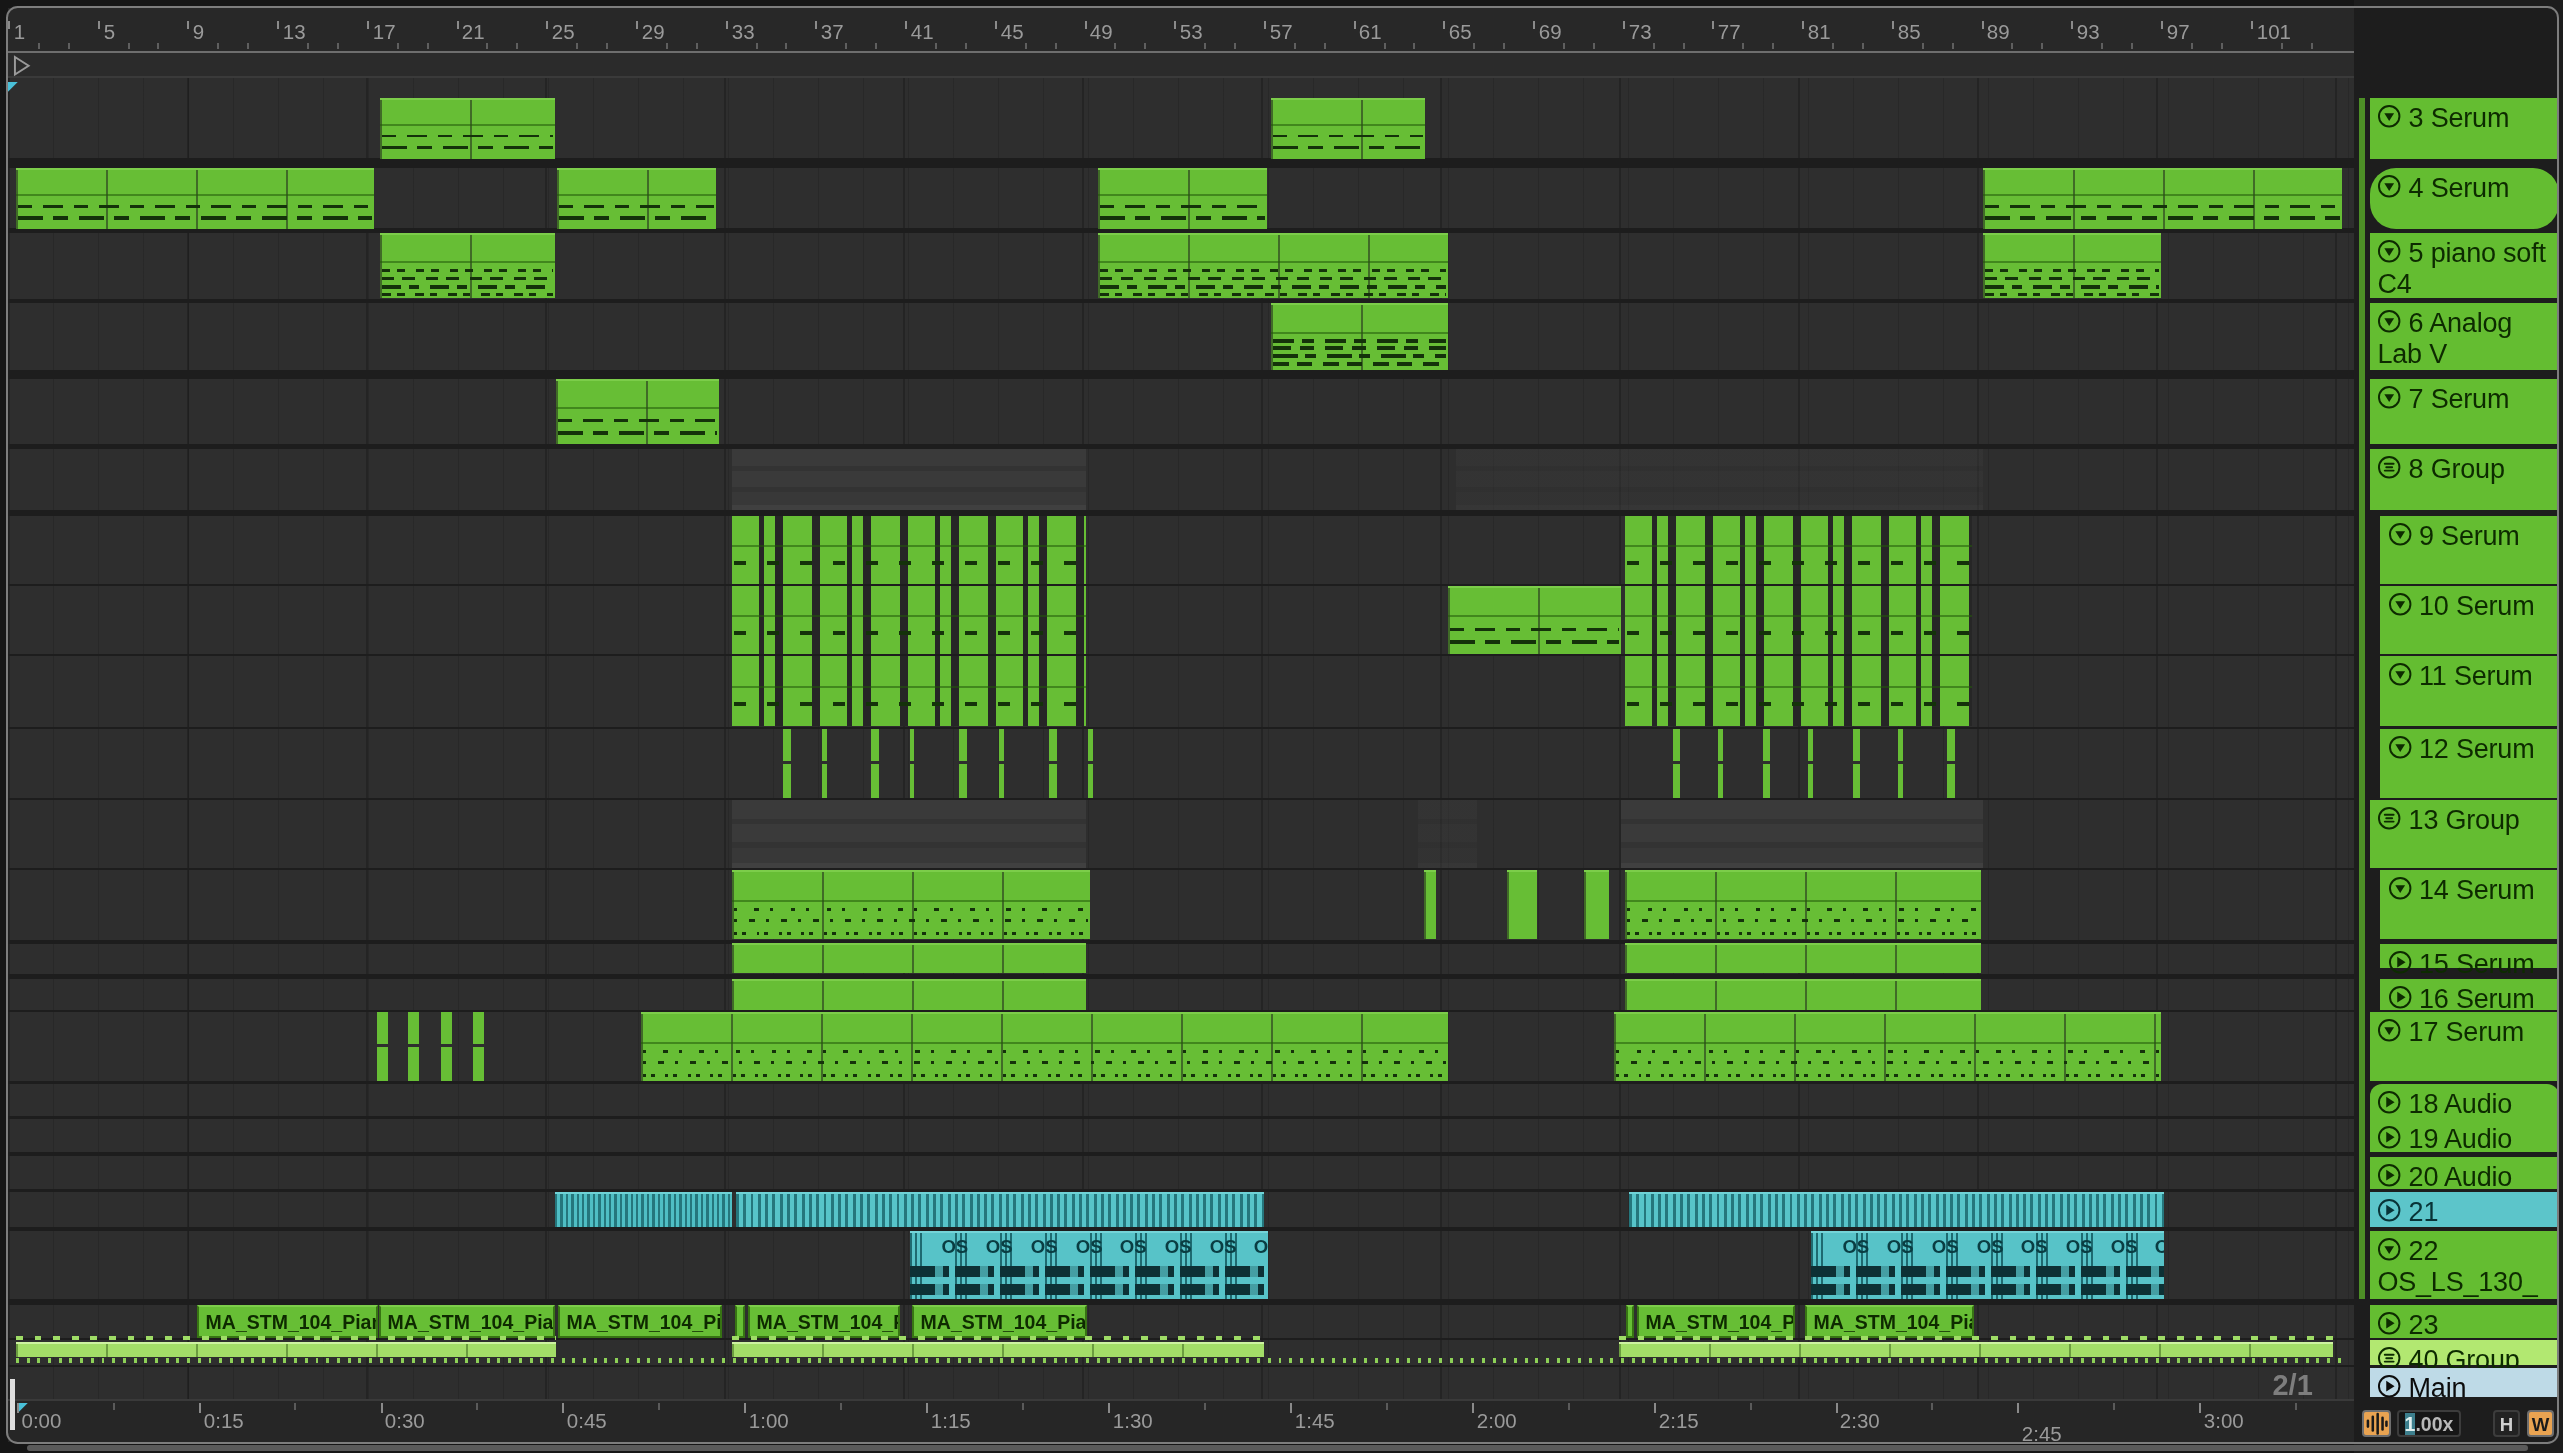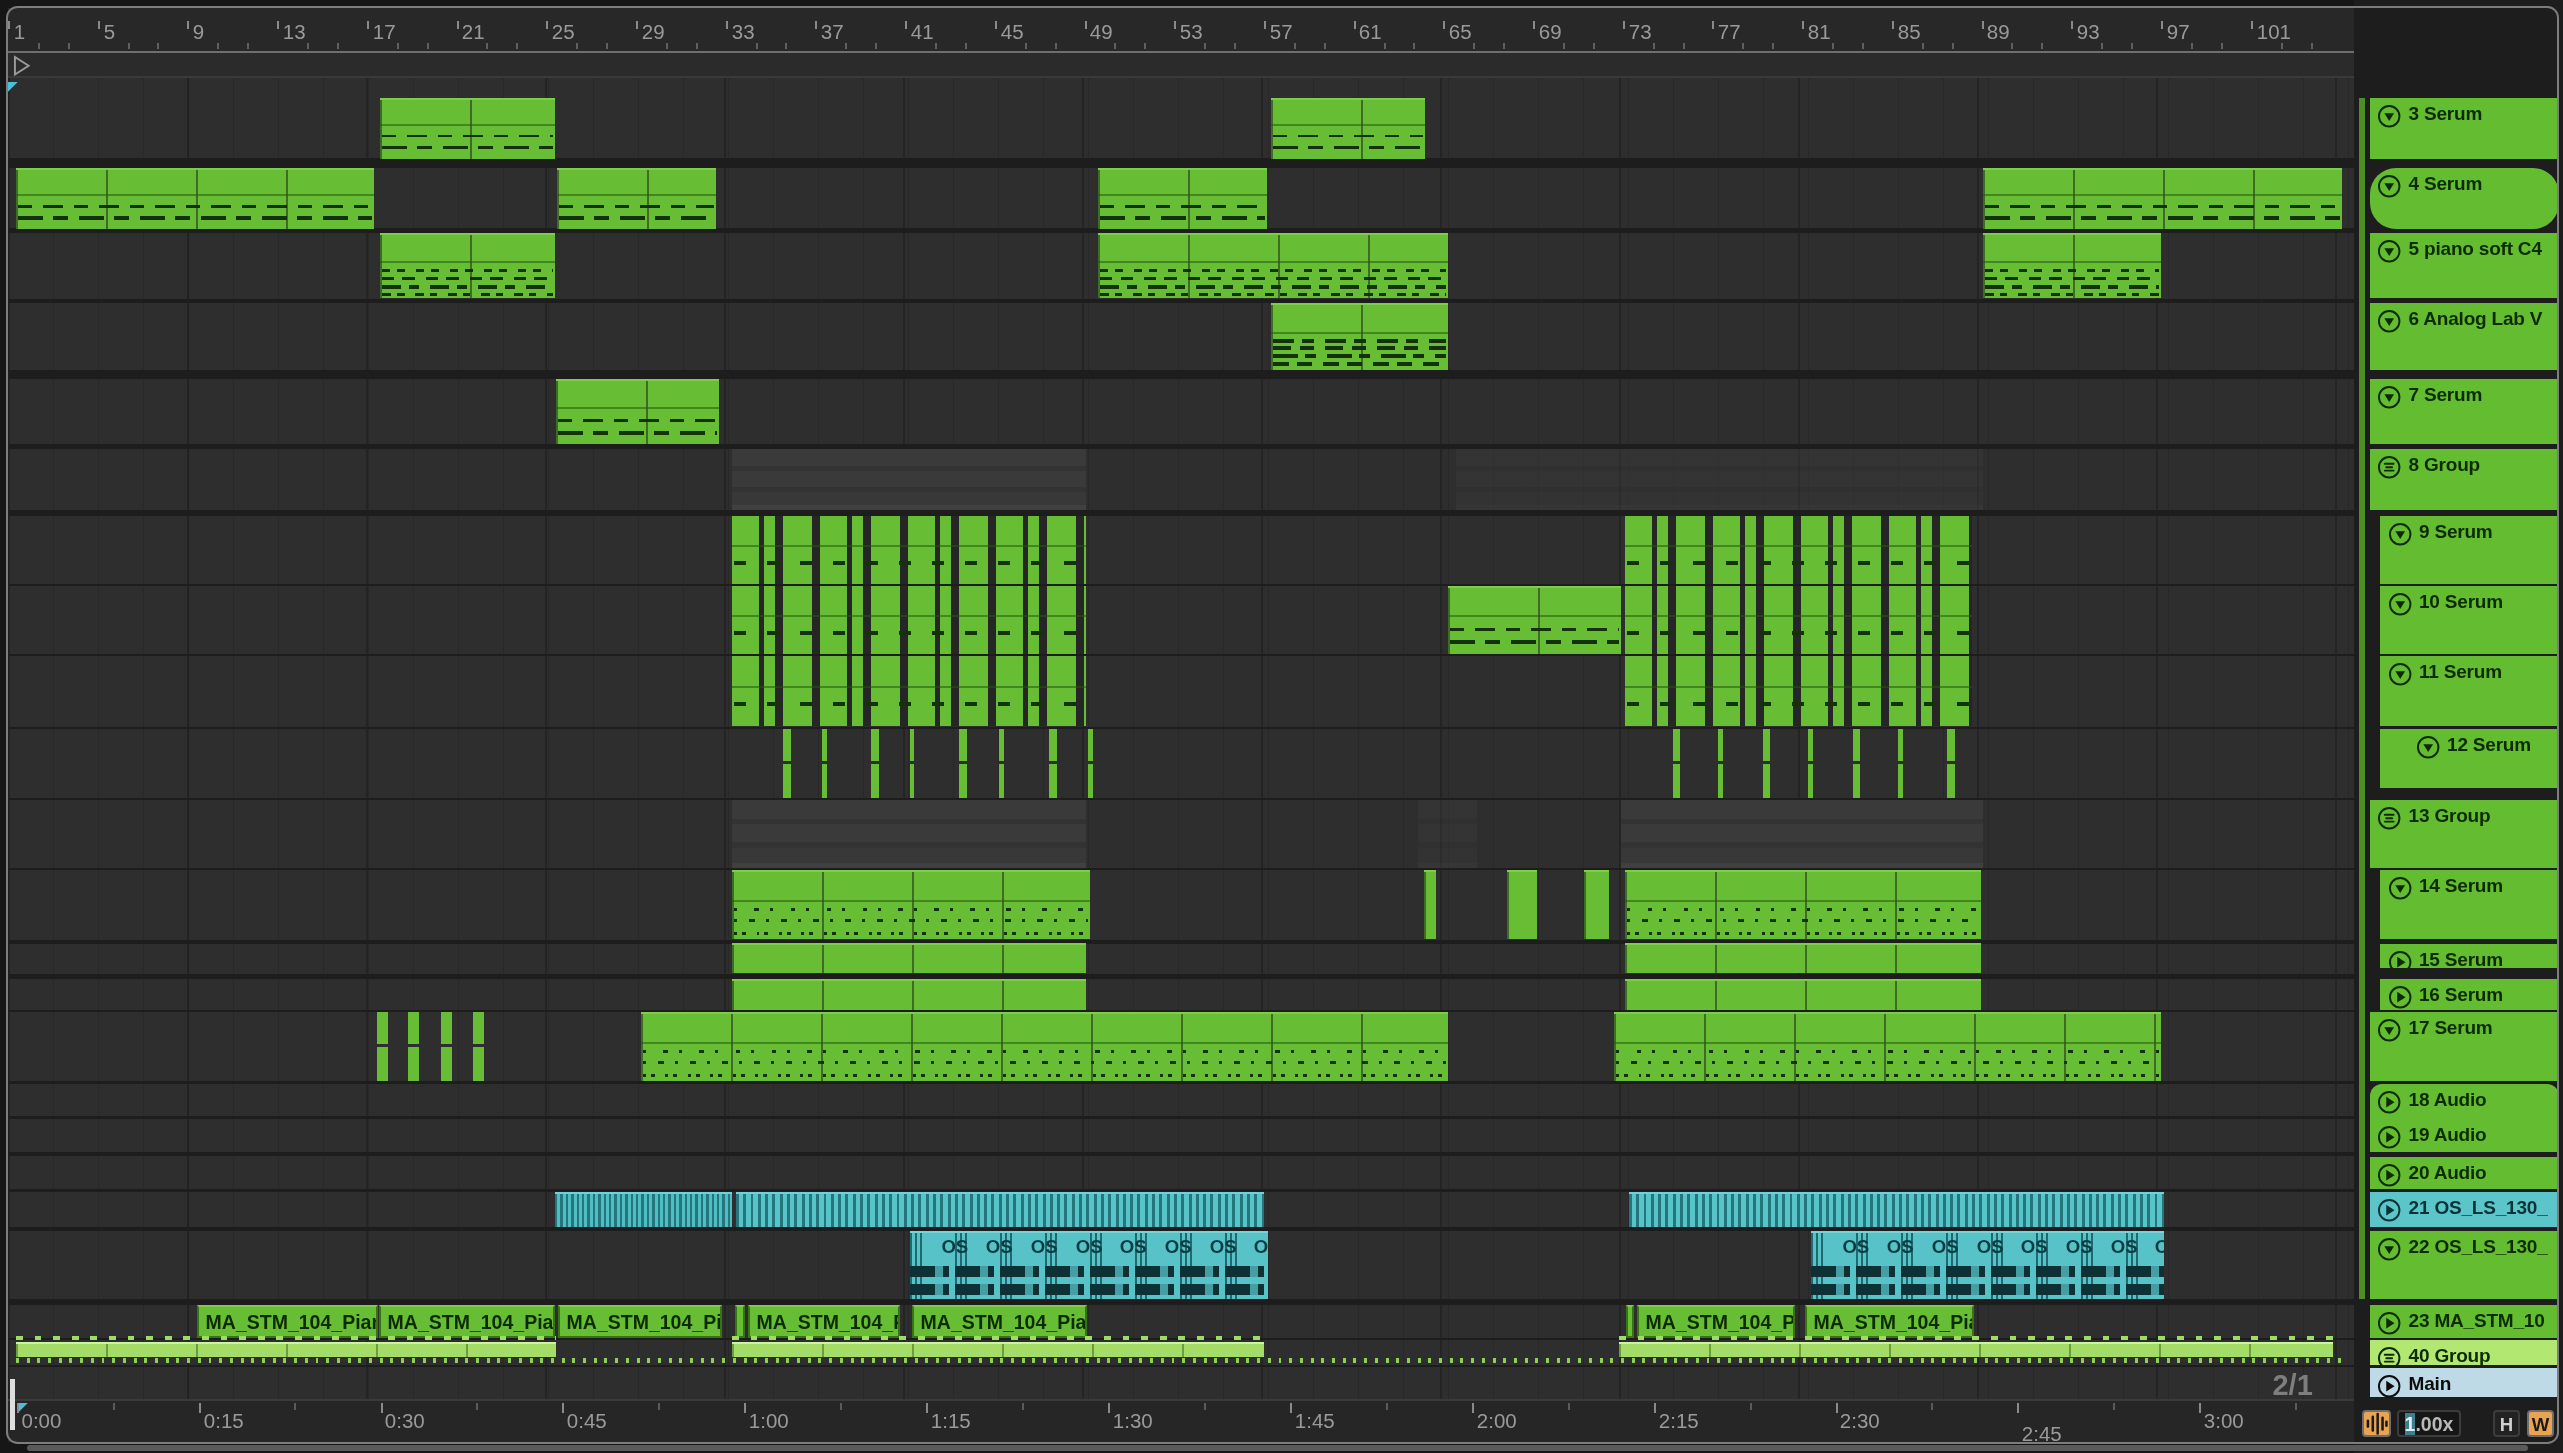--- a/index.html
+++ b/index.html
@@ -43,21 +43,21 @@
   .c-band{background:#a3dd68;border-top:2.9px solid #cdf2a0;}
   .bandsep{position:absolute;inset:0;background:repeating-linear-gradient(90deg, rgba(40,80,15,.45) 0 2px, transparent 2px 90px);}
   .banddash{position:absolute;left:0;right:0;top:-7.8px;height:3.9px;
      background:repeating-linear-gradient(90deg,#9fdc66 0 6.8px,transparent 6.8px 18.6px);}
   .dotrow{position:absolute;height:4.9px;background:repeating-linear-gradient(90deg,#8dd157 0 2.9px,transparent 2.9px 10.7px);}
   
   #sidebar{left:2354px;top:0;width:209px;height:1453px;background:#1d1d1d;}
   .colorstrip{position:absolute;left:4.9px;width:5.9px;background:#4d8f26;}
   .thead{position:absolute;left:15.6px;width:189px;background:#64bd31;color:#0d2b00;box-sizing:border-box;padding:4.9px 0 0 7.8px;}
   .thead.ind{left:26px;width:179px;}
-  .thead .lbl{font-size:19px;font-weight:bold;vertical-align:top;letter-spacing:-0.2px;}
+  .thead .lbl{font-size:27px;font-weight:normal;vertical-align:top;letter-spacing:-0.2px;}
   .ticon{display:inline-block;vertical-align:top;margin:1px 6.8px 0 0;}
   
   .pill{background:#2a2a2a;border:2px solid #585858;border-radius:17.6px;color:#cfcfcf;
         font-size:19.5px;font-weight:bold;text-align:center;line-height:29px;}
   .sqbtn{background:#2a2a2a;border:2px solid #4a4a4a;border-radius:4.9px;}
   .lockbtn{background:#e07a57;border:2px solid #6e6e6e;border-radius:4.9px;}
   .circbtn{background:#2d2d2d;border-radius:50%;color:#9a9a9a;text-align:center;}
   
   #timeRuler{left:7.8px;top:1399px;width:2346px;height:41px;background:#262626;border-top:2px solid #3a3a3a;}
   .tlab{position:absolute;top:7.8px;color:#9a9a9a;font-size:20.5px;}
@@ -528,21 +528,21 @@
             <path d="M7.5 9.5 h10 l-5 8 z" fill="#0d2b00"></path>
           </svg></span><span class="lbl">9 Serum</span></div>
       <div class="thead ind" style="top: 586px; height: 68px; color: rgb(13, 43, 0);"><span class="ticon"><svg width="24.4" height="24.4" viewBox="0 0 25 25">
             <circle cx="12.5" cy="12.5" r="10.5" fill="none" stroke="#0d2b00" stroke-width="2"></circle>
             <path d="M7.5 9.5 h10 l-5 8 z" fill="#0d2b00"></path>
           </svg></span><span class="lbl">10 Serum</span></div>
       <div class="thead ind" style="top: 656px; height: 70px; color: rgb(13, 43, 0);"><span class="ticon"><svg width="24.4" height="24.4" viewBox="0 0 25 25">
             <circle cx="12.5" cy="12.5" r="10.5" fill="none" stroke="#0d2b00" stroke-width="2"></circle>
             <path d="M7.5 9.5 h10 l-5 8 z" fill="#0d2b00"></path>
           </svg></span><span class="lbl">11 Serum</span></div>
-      <div class="thead ind" style="top: 729px; height: 59px; color: rgb(13, 43, 0); text-align: center;"><span class="ticon"><svg width="24.4" height="24.4" viewBox="0 0 25 25">
+      <div class="thead ind" style="top: 729px; height: 69px; color: rgb(13, 43, 0);"><span class="ticon"><svg width="24.4" height="24.4" viewBox="0 0 25 25">
             <circle cx="12.5" cy="12.5" r="10.5" fill="none" stroke="#0d2b00" stroke-width="2"></circle>
             <path d="M7.5 9.5 h10 l-5 8 z" fill="#0d2b00"></path>
           </svg></span><span class="lbl">12 Serum</span></div>
       <div class="thead" style="top: 800px; height: 68px; color: rgb(13, 43, 0);"><span class="ticon"><svg width="24.4" height="24.4" viewBox="0 0 25 25">
             <circle cx="12.5" cy="12.5" r="10.5" fill="none" stroke="#0d2b00" stroke-width="2"></circle>
             <g stroke="#0d2b00" stroke-width="2" stroke-linecap="round">
               <line x1="8" y1="9" x2="17" y2="9"></line>
               <line x1="9.5" y1="12.5" x2="15.5" y2="12.5"></line>
               <line x1="8" y1="16" x2="17" y2="16"></line>
             </g>

